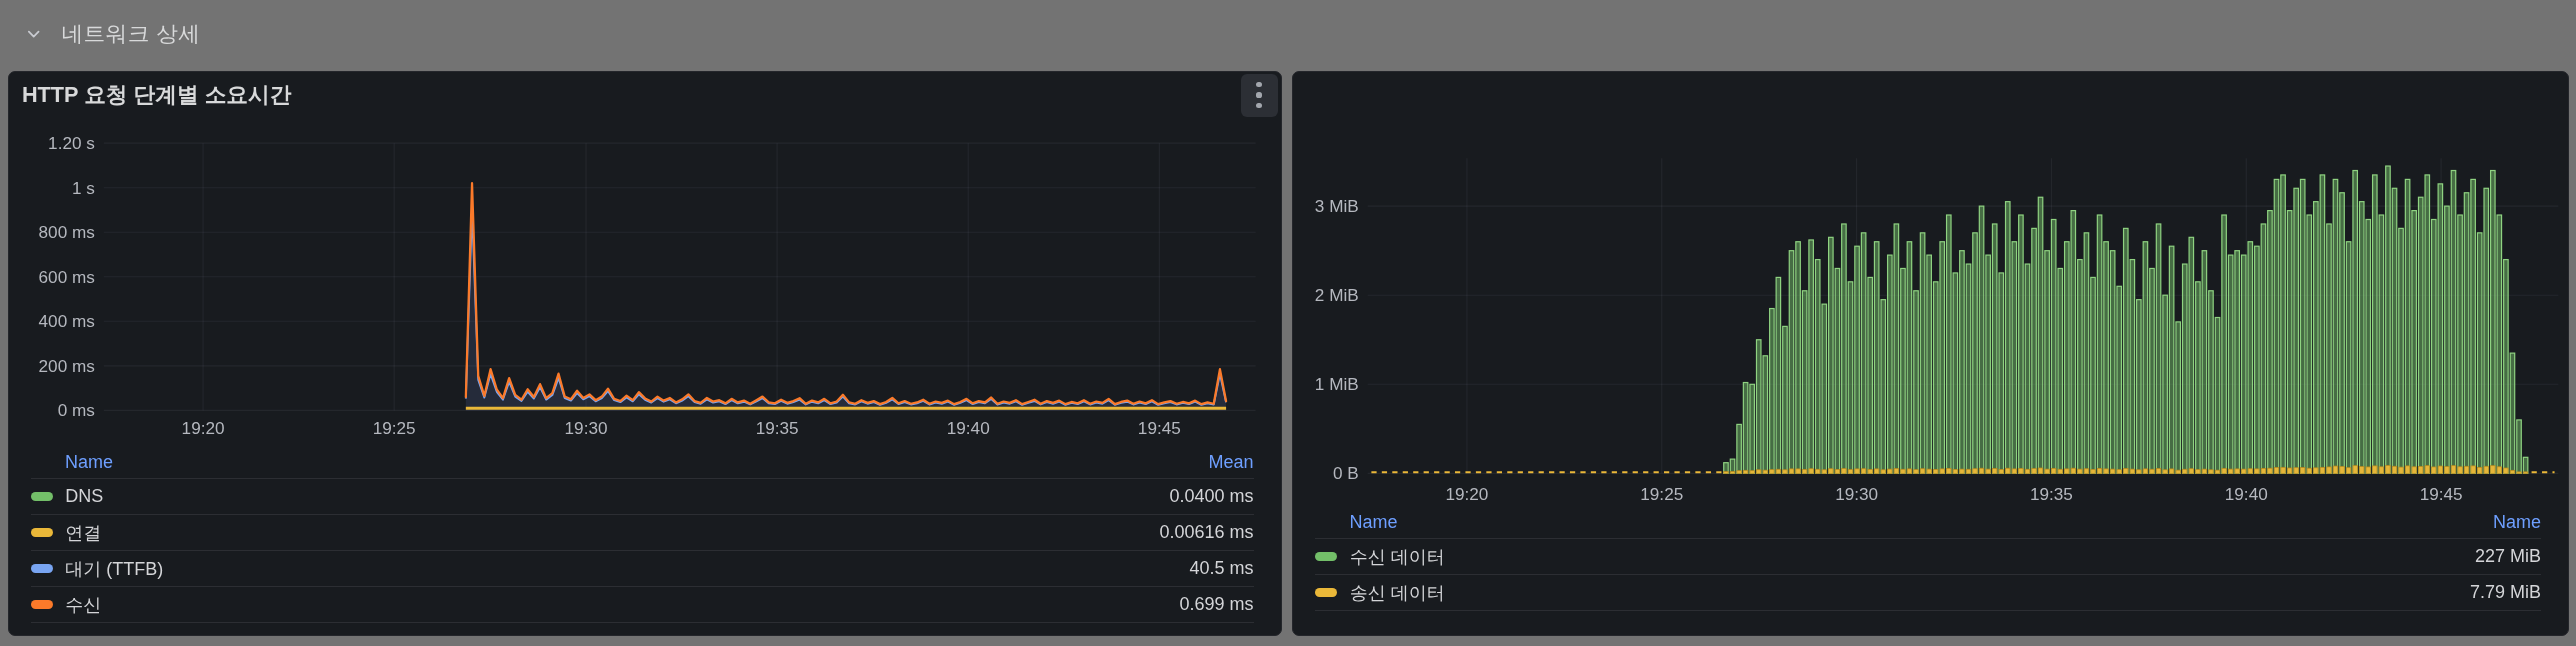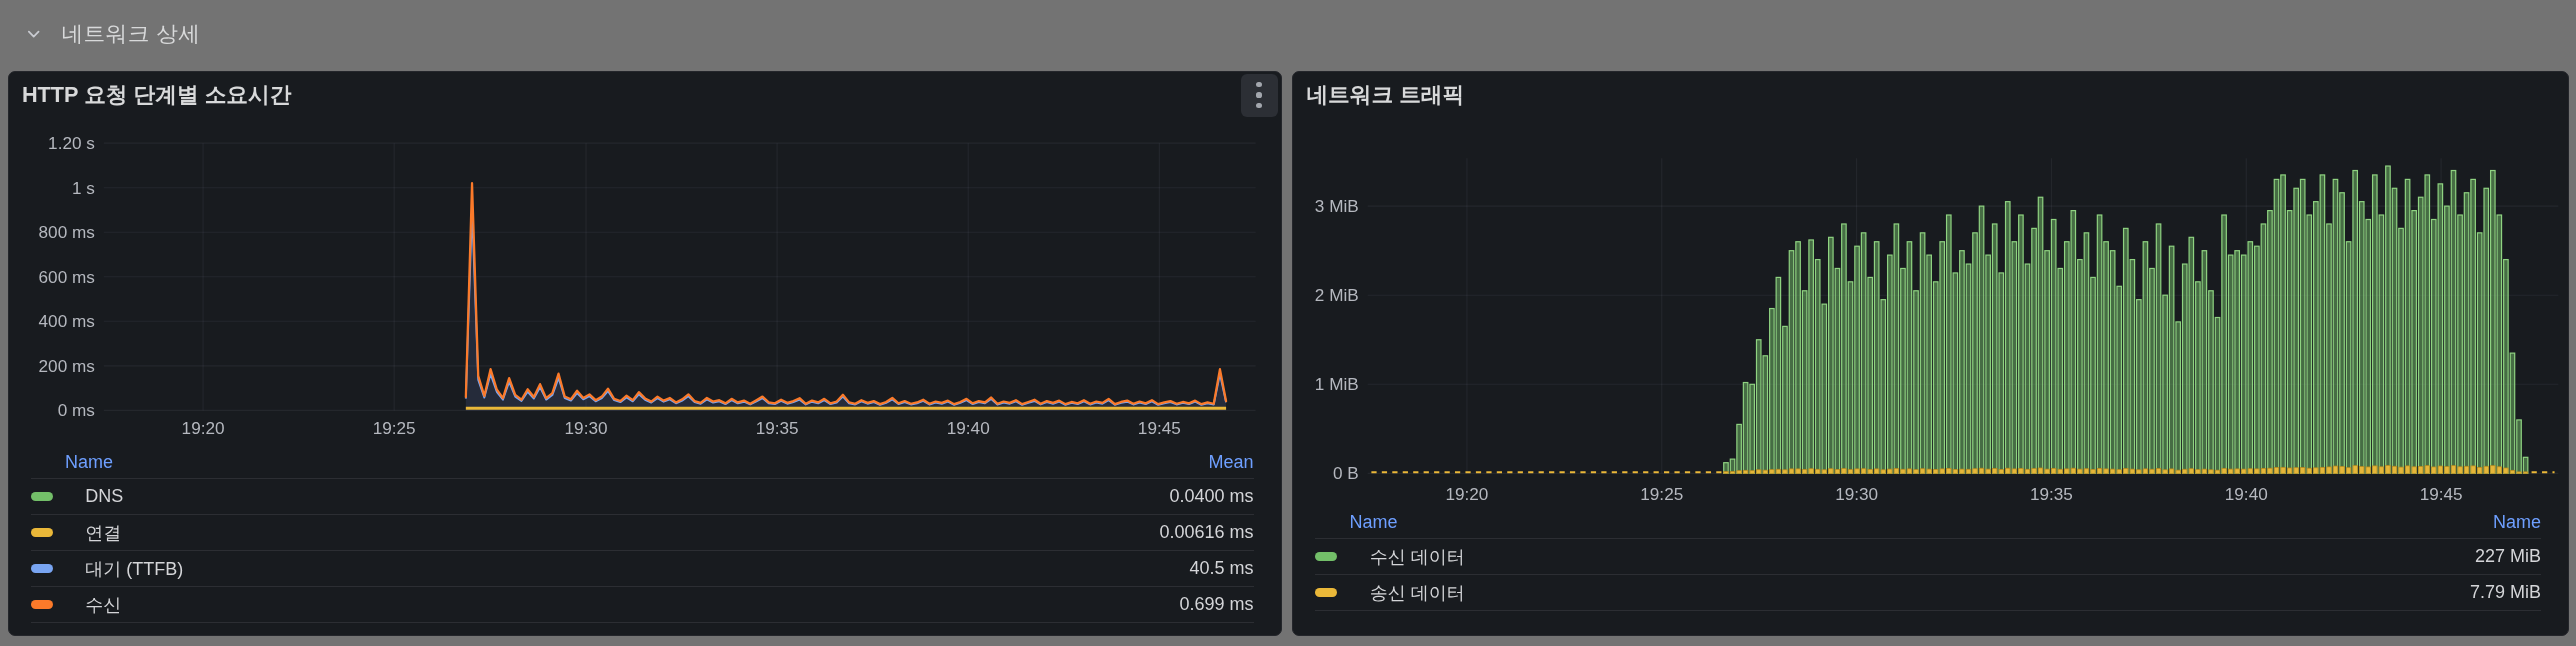--- a/index.html
+++ b/index.html
@@ -48,21 +48,21 @@
     font-size:18px; font-weight:500; color:#6e9fff;gap:8px;
   }
   .lh-val{ margin-left:auto; cursor:pointer; }
   .lh-name{ cursor:pointer; }
   .legend-row{
     height:36px; display:flex; align-items:center;
     border-top:0.7px solid #2c2e33; font-size:18px; color:#d4d5d8;
   }
   .legend-rows{ border-bottom:0.7px solid #2c2e33; }
   .swatch{ width:21.7px; height:8.2px; border-radius:4.5px; margin-right:12.7px; flex:none; }
-  .l-label{ cursor:pointer;margin-left:20px; }
+  .l-label{ cursor:pointer; }
   .l-value{ margin-left:auto; color:#d4d5d8; }
 </style>
 </head>
 <body>
 
 <div class="screen">
 
   <div class="section-row">
     <svg width="19.4" height="19.4" viewBox="0 0 24 24">
       <path d="M6 9.5l6 6 6-6" fill="none" stroke="#c9cbd1" stroke-width="2.2" stroke-linecap="round" stroke-linejoin="round"></path>
@@ -135,23 +135,20 @@
         <div class="legend-row">
           <span class="swatch" style="background: rgb(251, 122, 42);"></span>
           <span class="l-label">수신</span>
           <span class="l-value">0.699 ms</span>
         </div>
       </div>
     </div>
   </section>
 
   <section class="panel panel-right">
-    <div class="panel-header">
-      <span class="panel-title">네트워크 트래픽</span>
-    </div>
     <svg id="chart-right" class="chart" viewBox="0 0 1708 523">
         <line x1="100" y1="477" x2="1695" y2="477" stroke="rgba(204,204,220,0.07)" stroke-width="1.5"></line>
         <text class="tick" x="88" y="485" text-anchor="end">0 B</text>
         <line x1="100" y1="357.6666666666667" x2="1695" y2="357.6666666666667" stroke="rgba(204,204,220,0.07)" stroke-width="1.5"></line>
         <text class="tick" x="88" y="365.6666666666667" text-anchor="end">1 MiB</text>
         <line x1="100" y1="238.33333333333334" x2="1695" y2="238.33333333333334" stroke="rgba(204,204,220,0.07)" stroke-width="1.5"></line>
         <text class="tick" x="88" y="246.33333333333334" text-anchor="end">2 MiB</text>
         <line x1="100" y1="119" x2="1695" y2="119" stroke="rgba(204,204,220,0.07)" stroke-width="1.5"></line>
         <text class="tick" x="88" y="127" text-anchor="end">3 MiB</text>
         <line x1="233" y1="55" x2="233" y2="477" stroke="rgba(204,204,220,0.07)" stroke-width="1.5"></line>

